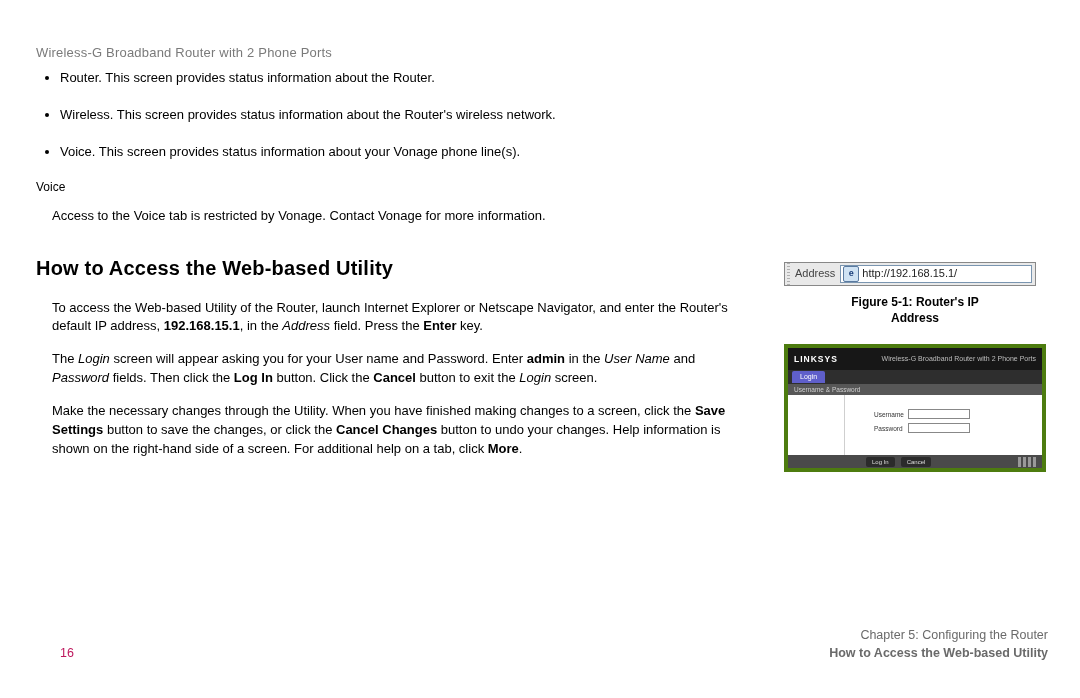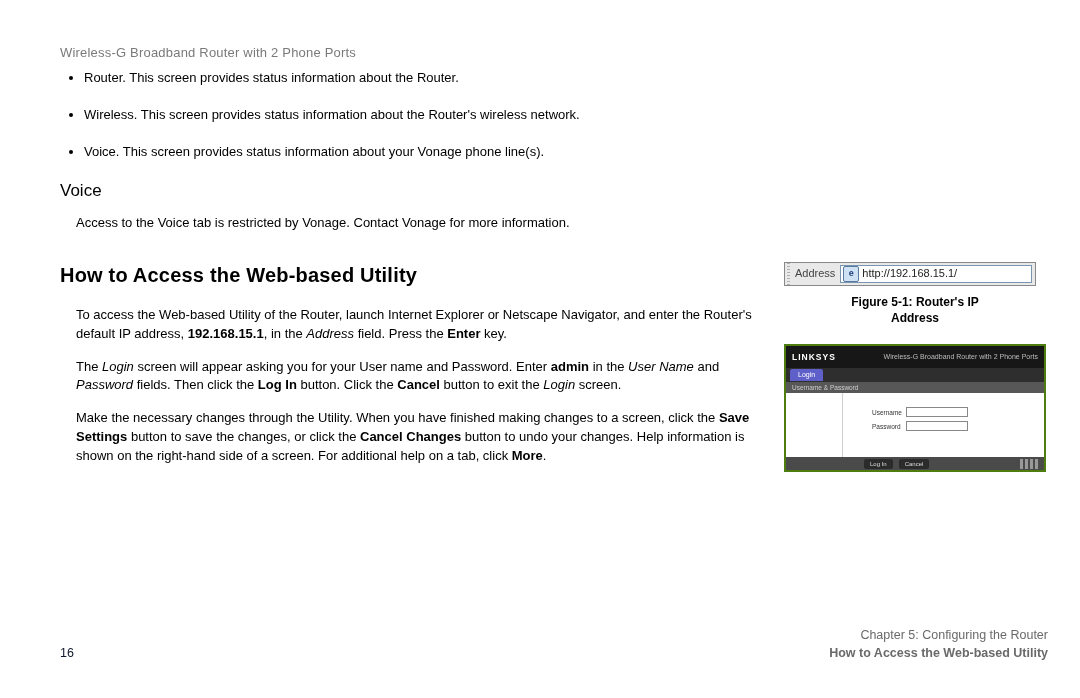--- a/index.html
+++ b/index.html
@@ -11,39 +11,39 @@
     background: #fff;
     color: #000;
     font-size: 13px;
     line-height: 1.45;
   }
   .page {
     position: relative;
     width: 1080px;
     height: 698px;
     box-sizing: border-box;
-    padding: 44px 32px 30px 60px;
+    padding: 44px 32px 30px 36px;
   }
   .header-line {
     color: #7a7a7a;
     font-size: 13px;
     margin-bottom: 6px;
     letter-spacing: 0.2px;
   }
   .bullets {
     margin: 0 0 14px 0;
     padding-left: 24px;
   }
   .bullets li {
     margin-bottom: 18px;
     list-style-type: disc;
   }
   h3.section-sub {
     font-weight: normal;
-    font-size: 17px;
+    font-size: 12px;
     margin: 14px 0 10px 0;
   }
   p.body {
     margin: 0 0 14px 16px;
     max-width: 690px;
   }
   h2.section-title {
     font-size: 20px;
     font-weight: bold;
     margin: 28px 0 16px 0;
@@ -65,21 +65,21 @@
   }
   .footer-right {
     text-align: right;
     color: #6a6a6a;
     margin-top: 12px;
   }
   .footer-right .line2 {
     font-weight: bold;
     color: #6a6a6a;
   }
-  .page-num { color: #0f172a; }
+  .page-num { color: #be185d; }
 
   
   .figures {
     position: absolute;
     right: 34px;
     top: 262px;
     width: 262px;
   }
 
   .fig1-wrap { margin-bottom: 10px; }
@@ -129,21 +129,21 @@
     font-weight: bold;
     font-size: 12px;
     margin-top: 8px;
     line-height: 1.35;
   }
 
   .fig2-wrap { margin-top: 18px; }
   .login-shot {
     width: 262px;
     height: 128px;
-    border: 2px solid #4d7c0f;
+    border: 4px solid #4d7c0f;
     background: #fff;
     box-sizing: border-box;
     position: relative;
     overflow: hidden;
   }
   .login-top {
     height: 22px;
     background: #171717;
     color: #fff;
     font-size: 8px;

